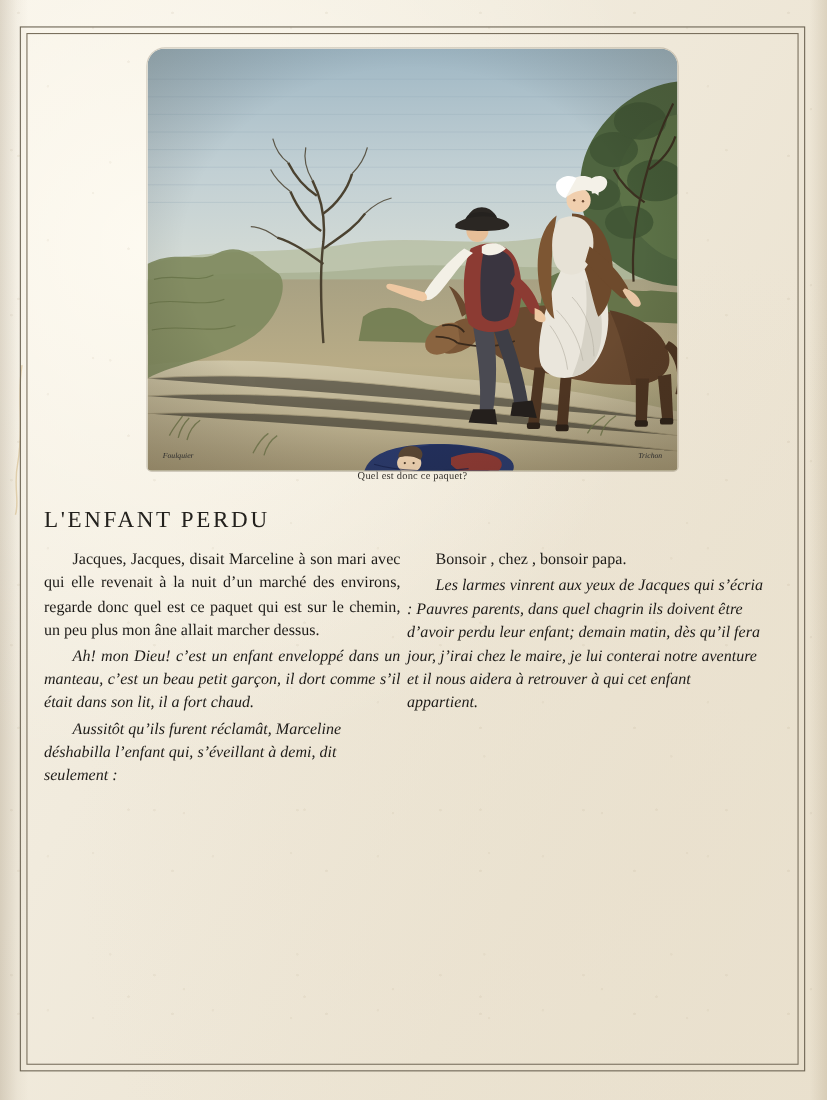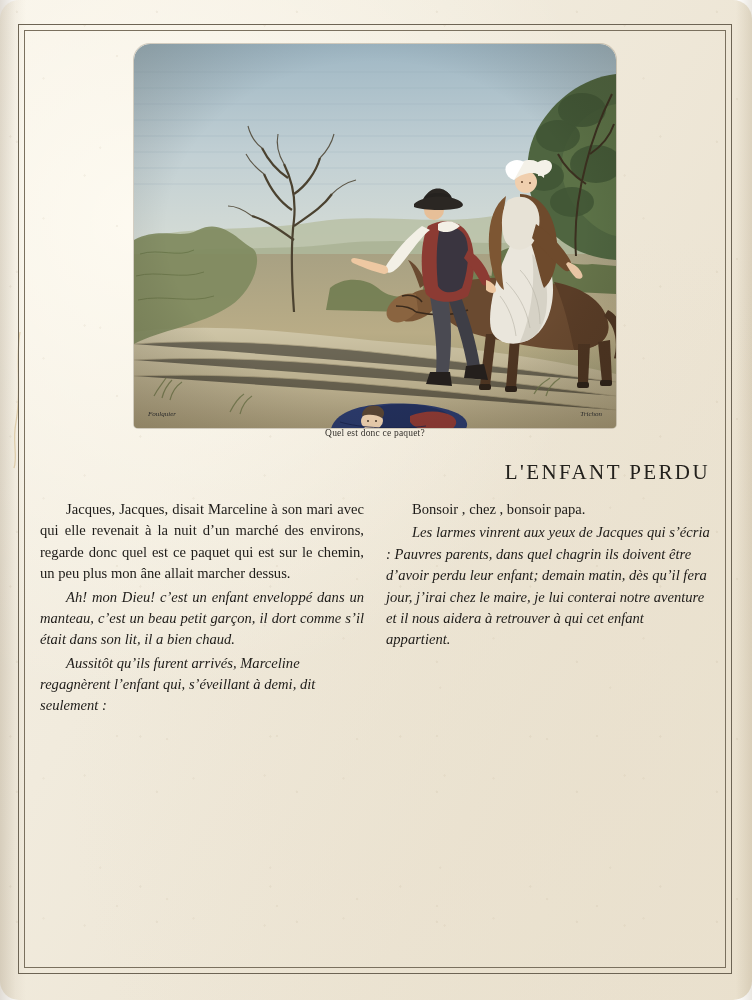--- a/index.html
+++ b/index.html
@@ -16,21 +16,20 @@
 
   .page {
     position: relative;
     width: 752px;
     height: 1000px;
     background: #f2ece0;
     background-image:
       radial-gradient(circle at 18% 22%, rgba(255,252,243,0.85) 0%, rgba(243,237,225,0) 48%),
       radial-gradient(circle at 82% 78%, rgba(233,224,205,0.7) 0%, rgba(243,237,225,0) 55%),
       linear-gradient(118deg, #f6f1e6 0%, #f1ebdd 35%, #ece4d3 70%, #e9e0cd 100%);
-    border-radius: 19px;
   }
 
   
   .grain {
     position: absolute;
     inset: 0;
     pointer-events: none;
     opacity: 0.28;
     background-image:
       radial-gradient(circle at 12% 9%, rgba(160,140,105,0.35) 0 1px, transparent 1.4px),
@@ -110,34 +109,34 @@
     text-align: center;
     font-size: 9.5px;
     letter-spacing: .2px;
     color: #33302b;
     margin-top: 0;
     font-family: "Liberation Serif", serif;
   }
 
   
   .title {
-    text-align: right;
+    text-align: left;
     font-size: 21px;
     letter-spacing: 2.4px;
     color: #23211d;
     margin-top: 22px;
     margin-bottom: 14px;
     font-family: "Liberation Serif", serif;
     font-weight: normal;
   }
 
   
   .columns {
     display: flex;
-    gap: 22px;
+    gap: 6px;
     margin-top: 4px;
   }
   .col {
     width: 324px;
   }
   .col p {
     margin: 0 0 0 0;
     text-indent: 26px;
     text-align: justify;
     font-size: 14.6px;
@@ -391,22 +390,22 @@
       </div>
 
       <div class="caption">Quel est donc ce paquet?</div>
     </div>
 
     <h1 class="title">L'ENFANT PERDU</h1>
 
     <div class="columns">
       <div class="col">
         <p>Jacques, Jacques, disait Marceline à son mari avec qui elle revenait à la nuit d’un marché des environs, regarde donc quel est ce paquet qui est sur le chemin, un peu plus mon âne allait marcher dessus.</p>
-        <p>Ah! mon Dieu! c’est un enfant enveloppé dans un manteau, c’est un beau petit garçon, il dort comme s’il était dans son lit, il a bien chaud.</p>
-        <p>Aussitôt qu’ils furent arrivés, Marceline regagnèrent l’enfant qui, s’éveillant à demi, dit seulement :</p>
+        <p>Ah! mon Dieu! c’est un enfant enveloppé dans un manteau, c’est un beau petit garçon, il dort comme s’il était dans son lit, il a fort chaud.</p>
+        <p>Aussitôt qu’ils furent réclamât, Marceline déshabilla l’enfant qui, s’éveillant à demi, dit seulement :</p>
       </div>
       <div class="col">
         <p>Bonsoir , chez , bonsoir papa.</p>
         <p>Les larmes vinrent aux yeux de Jacques qui s’écria : Pauvres parents, dans quel chagrin ils doivent être d’avoir perdu leur enfant; demain matin, dès qu’il fera jour, j’irai chez le maire, je lui conterai notre aventure et il nous aidera à retrouver à qui cet enfant appartient.</p>
       </div>
     </div>
 
   </div>
 </div>
 

